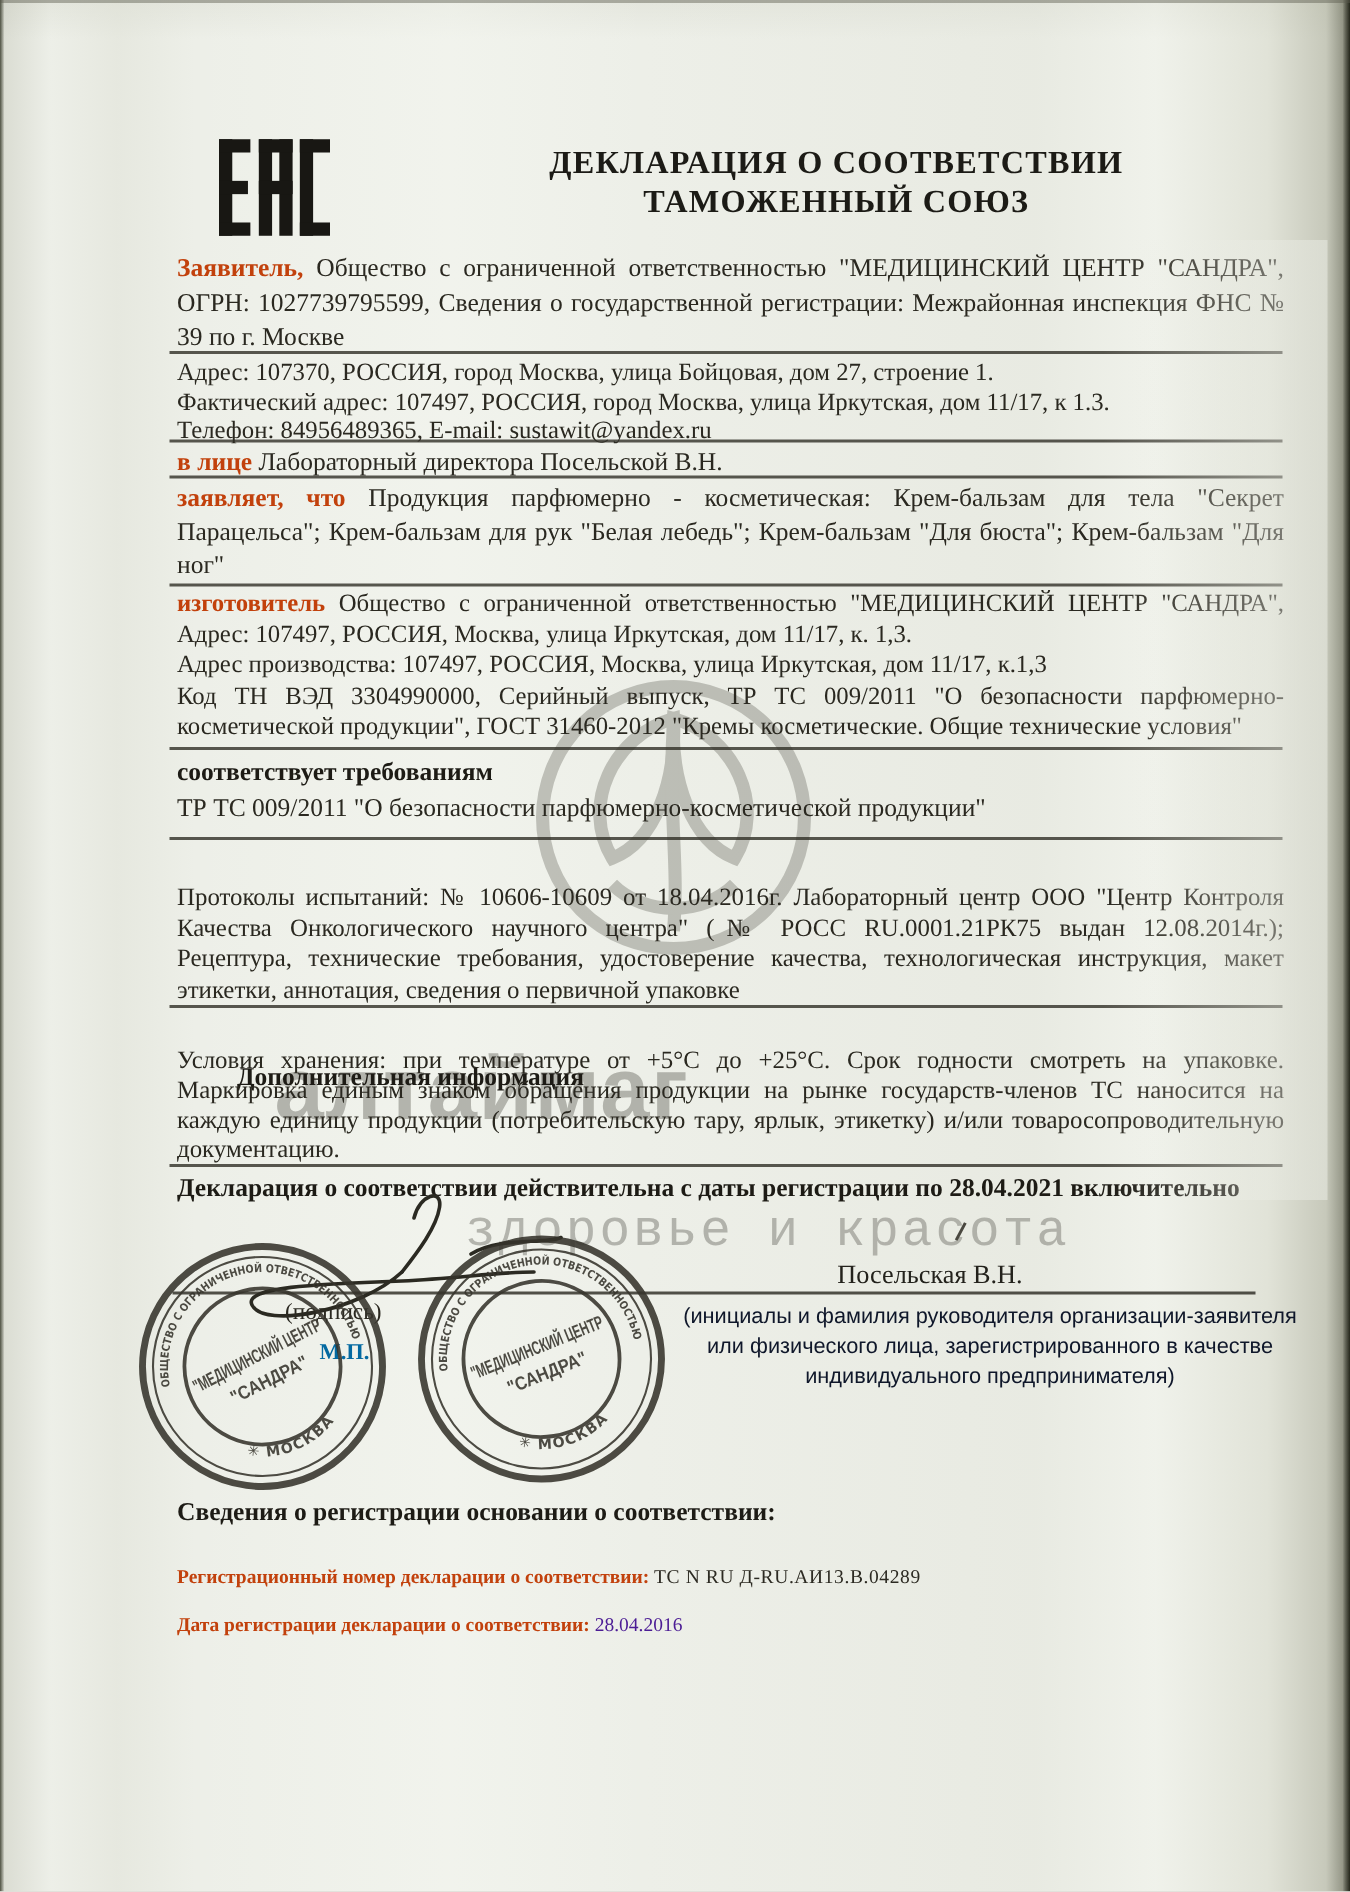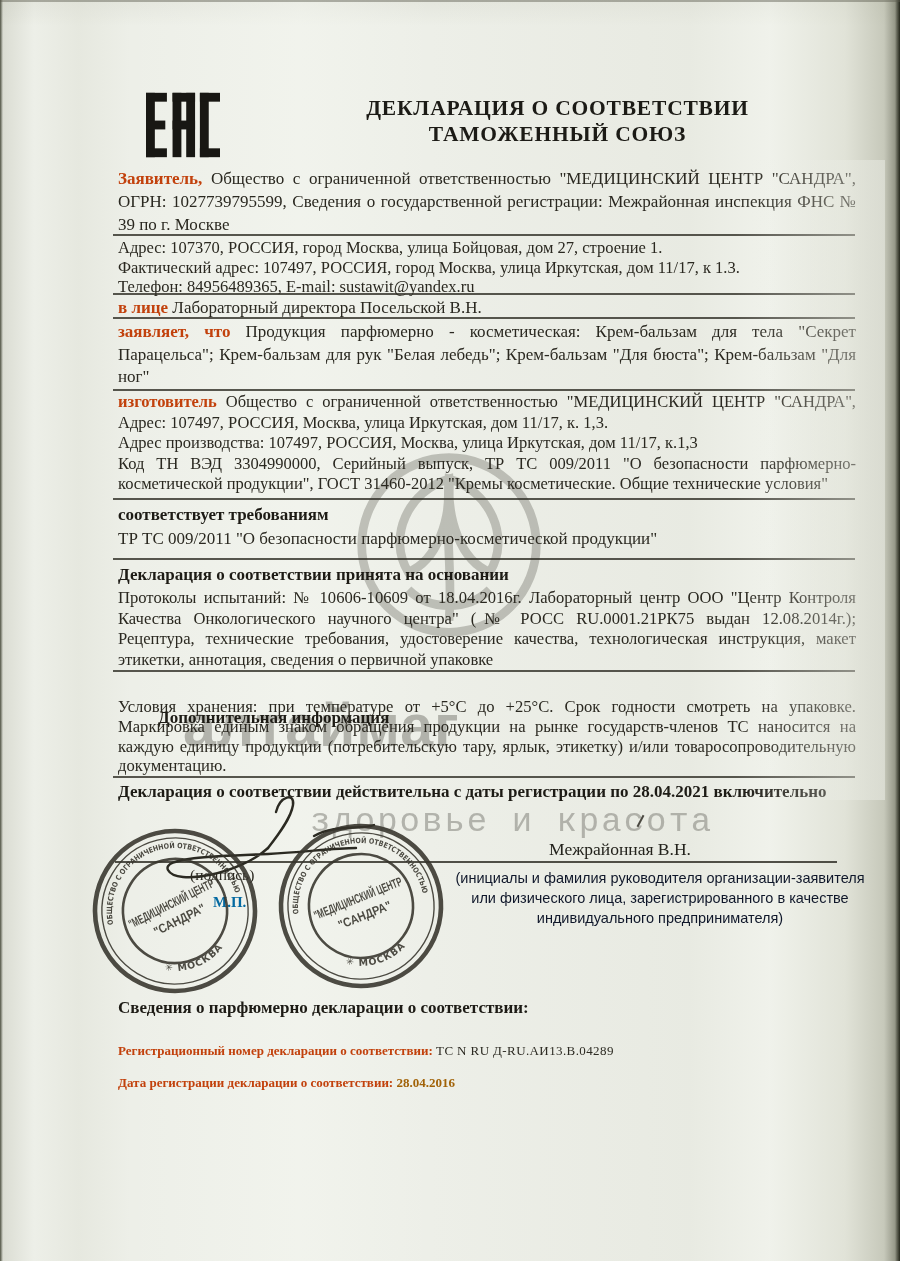--- a/index.html
+++ b/index.html
@@ -64,21 +64,21 @@
   .st-arc-b{font-family:"DejaVu Sans",sans-serif;font-size:9.5px;font-weight:bold;fill:#36342c;letter-spacing:1px;}
   .st-center{font-family:"Liberation Sans",sans-serif;font-weight:bold;fill:#36342c;}
 
   .sig-svg{position:absolute;left:118px;top:790px;width:270px;height:96px;z-index:5;}
   .sig-svg path{fill:none;stroke:#2b2a22;stroke-width:2.4;stroke-linecap:round;}
 
   
   .reg-heading{position:absolute;left:118px;top:998px;z-index:2;font-weight:bold;font-size:17px;color:#1d1b15;}
   .reg-line{position:absolute;left:118px;z-index:2;font-size:13px;}
   .reg-value{font-weight:normal;color:#2c2a22;letter-spacing:.4px;}
-  .reg-value-b{font-weight:bold;color:#a16207;}
+  .reg-value-b{font-weight:normal;color:#4c1d95;}
 </style>
 </head>
 <body>
 
 <div class="page">
 
   <div class="paper-bands"></div>
 
   <svg class="wm-circle" viewBox="0 0 200 200">
     <circle cx="100" cy="100" r="90"></circle>
@@ -129,36 +129,35 @@
     <div><span class="b">изготовитель</span><span> Общество с ограниченной ответственностью "МЕДИЦИНСКИЙ ЦЕНТР "САНДРА", Адрес: 107497, РОССИЯ, Москва, улица Иркутская, дом 11/17, к. 1,3.</span></div>
     <div>Адрес производства: 107497, РОССИЯ, Москва, улица Иркутская, дом 11/17, к.1,3</div>
     <div>Код ТН ВЭД 3304990000, Серийный выпуск, ТР ТС 009/2011 "О безопасности парфюмерно-косметической продукции", ГОСТ 31460-2012 "Кремы косметические. Общие технические условия"</div>
   </div>
   <div class="rule" style="top:498px;"></div>
 
   <div class="block heading" style="top:503px;">соответствует требованиям</div>
   <div class="block" style="top:527px;text-align:left;">ТР ТС 009/2011 "О безопасности парфюмерно-косметической продукции"</div>
   <div class="rule" style="top:558px;"></div>
 
-  <div class="block heading" style="top:563px;">Декларация о соответствии принята на основании</div>
   <div class="block" style="top:588px;line-height:20.7px;font-size:16.6px;">Протоколы испытаний: № 10606-10609 от 18.04.2016г. Лабораторный центр ООО "Центр Контроля Качества Онкологического научного центра" (№ РОСС RU.0001.21РК75 выдан 12.08.2014г.); Рецептура, технические требования, удостоверение качества, технологическая инструкция, макет этикетки, аннотация, сведения о первичной упаковке</div>
   <div class="rule" style="top:670px;"></div>
 
   <div class="block heading" style="top:706px;margin-left:40px;">Дополнительная информация</div>
   <div class="block" style="top:697px;line-height:19.8px;font-size:16.6px;">Условия хранения: при температуре от +5°С до +25°С. Срок годности смотреть на упаковке. Маркировка единым знаком обращения продукции на рынке государств-членов ТС наносится на каждую единицу продукции (потребительскую тару, ярлык, этикетку) и/или товаросопроводительную документацию.</div>
   <div class="rule" style="top:776px;"></div>
 
   <div class="block" style="top:781px;font-weight:bold;color:#1d1b15;line-height:21px;">Декларация о соответствии действительна с даты регистрации по 28.04.2021 включительно</div>
 
   <div class="fade-right"></div>
 
   <div class="sig-rule"></div>
   <div class="sig-caption">(подпись)</div>
   <div class="mp-label">М.П.</div>
-  <div class="head-name">Межрайонная В.Н.</div>
+  <div class="head-name">Посельская В.Н.</div>
   <div class="head-caption">(инициалы и фамилия руководителя организации-заявителя или физического лица, зарегистрированного в качестве индивидуального предпринимателя)</div>
   <div class="stray-mark"></div>
 
   <svg class="sig-svg" viewBox="0 0 270 96">
     <path d="M158,22 C162,6 177,2 175,15 C173,28 161,44 150,58"></path>
     <path d="M150,58 C122,84 58,96 50,80 C44,68 92,66 150,64 C188,62 216,58 238,58"></path>
     <path d="M196,46 C216,34 244,40 256,35"></path>
   </svg>
 
   <svg class="stamp stamp-left" viewBox="0 0 170 170">
@@ -186,21 +185,21 @@
     <circle class="st-ring-thin" cx="85" cy="85" r="73"></circle>
     <circle class="st-ring-mid" cx="85" cy="85" r="52"></circle>
     <text class="st-arc"><textPath href="#arcTop2" startOffset="2" textLength="193" lengthAdjust="spacingAndGlyphs">ОБЩЕСТВО С ОГРАНИЧЕННОЙ ОТВЕТСТВЕННОСТЬЮ</textPath></text>
     <text class="st-arc-b"><textPath href="#arcBot2" startOffset="22">✳ МОСКВА ✳</textPath></text>
     <g transform="rotate(-13 85 85)">
       <text class="st-center" x="85" y="81" text-anchor="middle" font-size="12.5" textLength="94" lengthAdjust="spacingAndGlyphs">"МЕДИЦИНСКИЙ ЦЕНТР</text>
       <text class="st-center" x="85" y="99" text-anchor="middle" font-size="12.5" textLength="56" lengthAdjust="spacingAndGlyphs">"САНДРА"</text>
     </g>
   </svg>
 
-  <div class="reg-heading">Сведения о парфюмерно декларации о соответствии:</div>
+  <div class="reg-heading">Сведения о регистрации основании о соответствии:</div>
   <div class="reg-line" style="top:1043px;">
     <span class="b">Регистрационный номер декларации о соответствии:</span>
     <span class="reg-value">ТС N RU Д-RU.АИ13.В.04289</span>
   </div>
   <div class="reg-line" style="top:1075px;">
     <span class="b">Дата регистрации декларации о соответствии:</span>
     <span class="reg-value-b">28.04.2016</span>
   </div>
 
   <div class="edge-left"></div>

